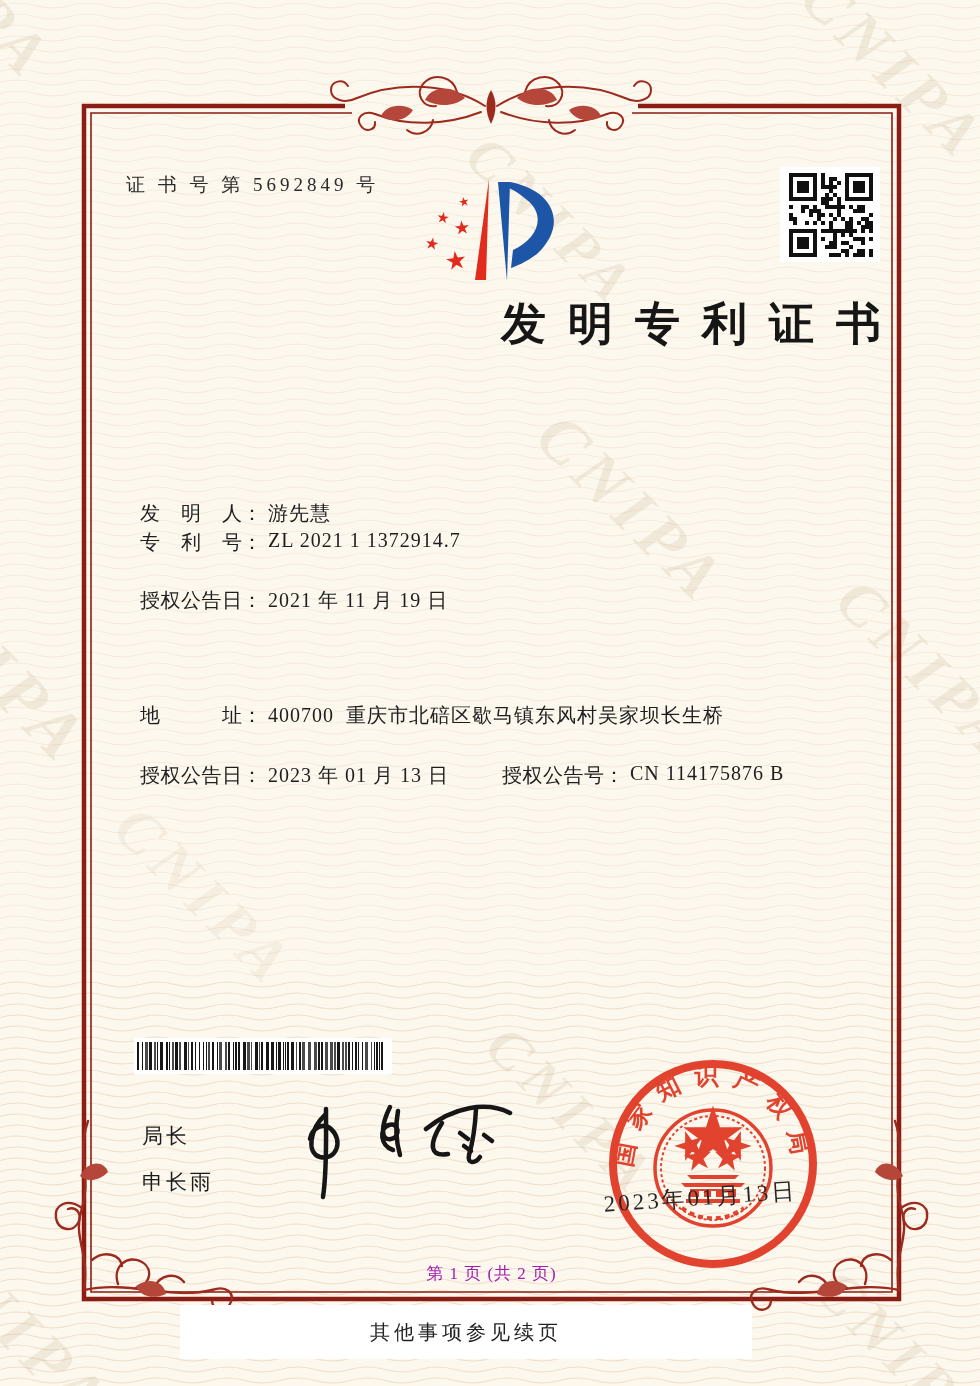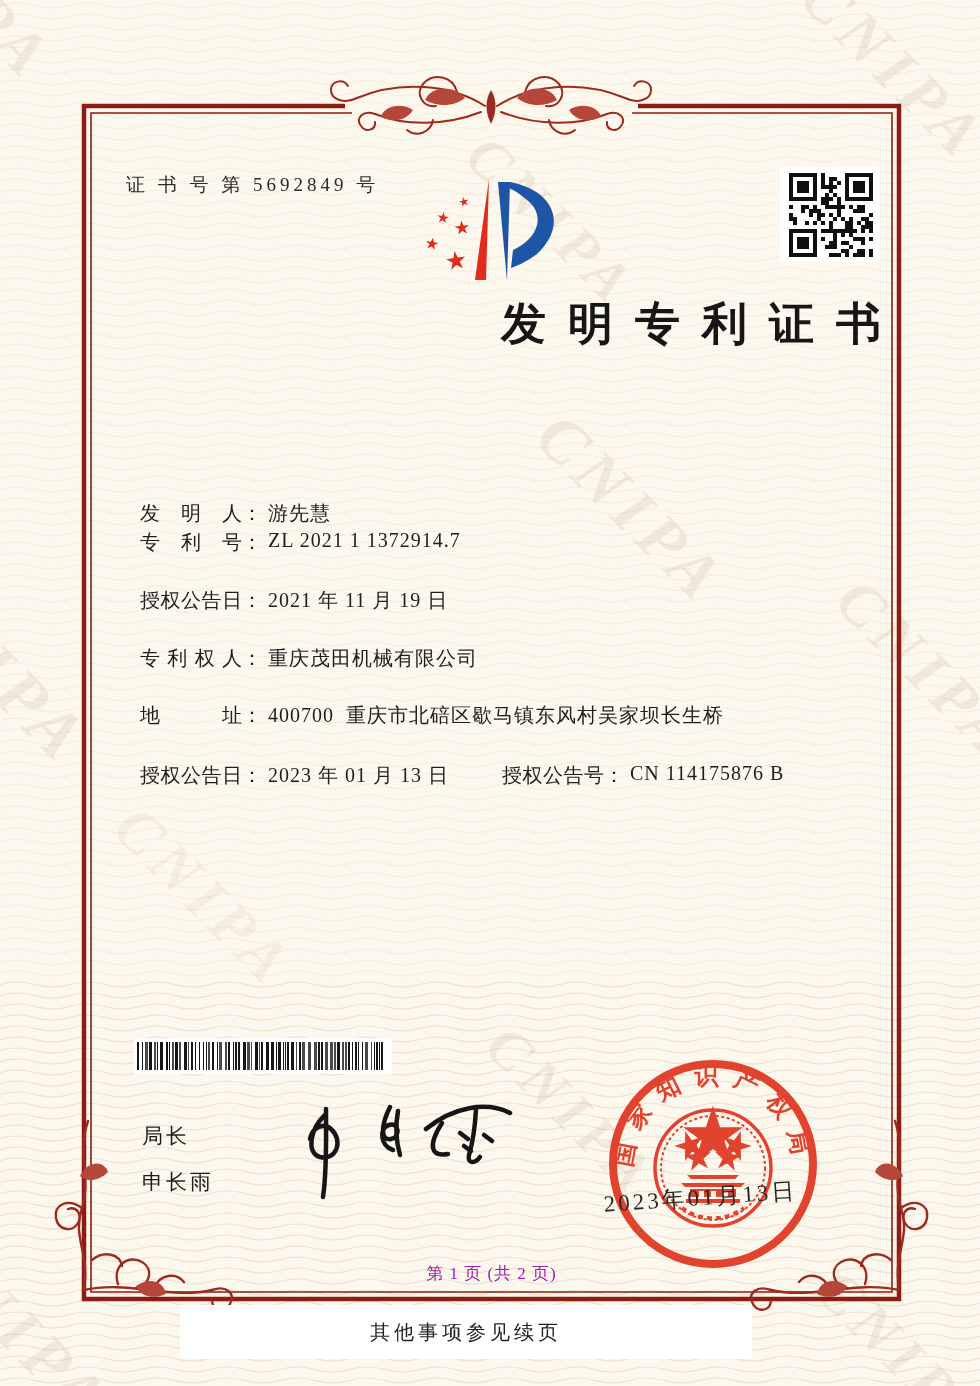--- a/index.html
+++ b/index.html
@@ -279,23 +279,20 @@
 
     <div class="field-row" style="top:472px;margin-top:28px;">
       <span class="flabel">发明人</span><span class="fcolon">：</span><span class="fvalue">游先慧</span>
     </div>
     <div class="field-row" style="top:529px;">
       <span class="flabel">专利号</span><span class="fcolon">：</span><span class="fvalue">ZL 2021 1 1372914.7</span>
     </div>
     <div class="field-row" style="top:587px;">
       <span class="flabel">授权公告日</span><span class="fcolon">：</span><span class="fvalue">2021 年 11 月 19 日</span>
     </div>
-    <div class="field-row" style="top:645px;">
-      <span class="flabel">专利权人</span><span class="fcolon">：</span><span class="fvalue">重庆茂田机械有限公司</span>
-    </div>
     <div class="field-row" style="top:702px;">
       <span class="flabel">地址</span><span class="fcolon">：</span><span class="fvalue">400700  重庆市北碚区歇马镇东风村吴家坝长生桥</span>
     </div>
 
     <div class="field-row" style="top:762px;">
       <span class="flabel">授权公告日</span><span class="fcolon">：</span><span class="fvalue">2023 年 01 月 13 日</span>
       <span class="grant2">
         <span class="flabel">授权公告号</span><span class="fcolon">：</span><span class="fvalue">CN 114175876 B</span>
       </span>
     </div>

